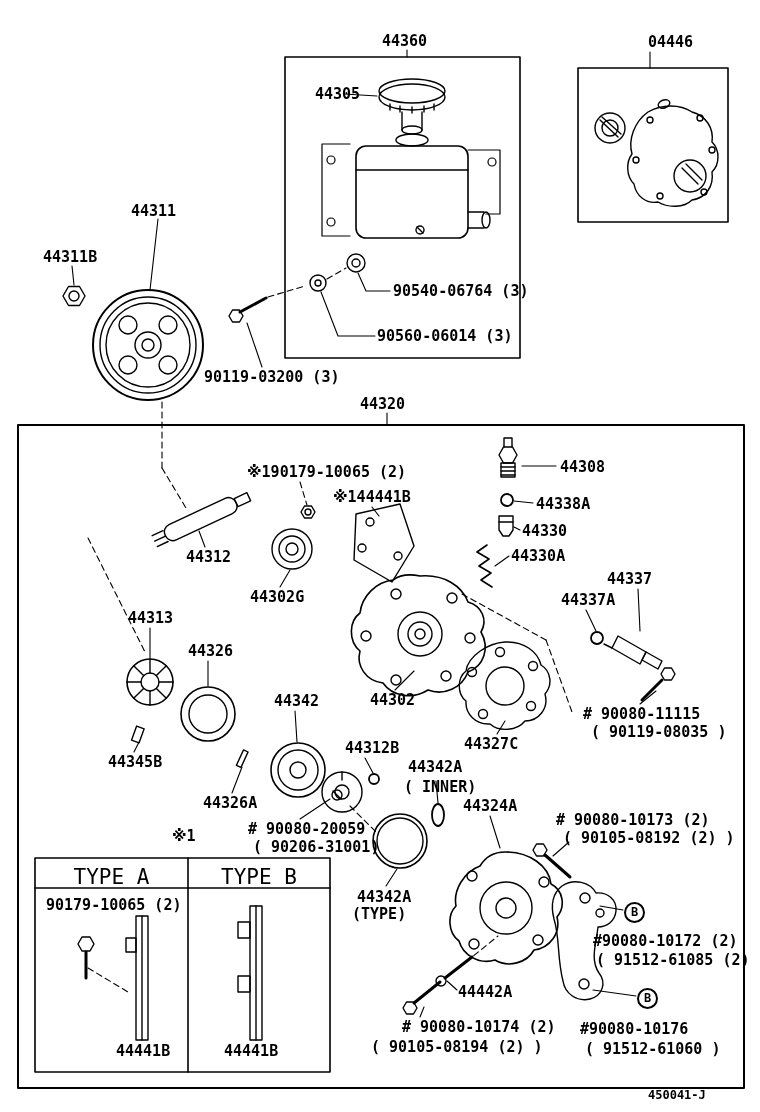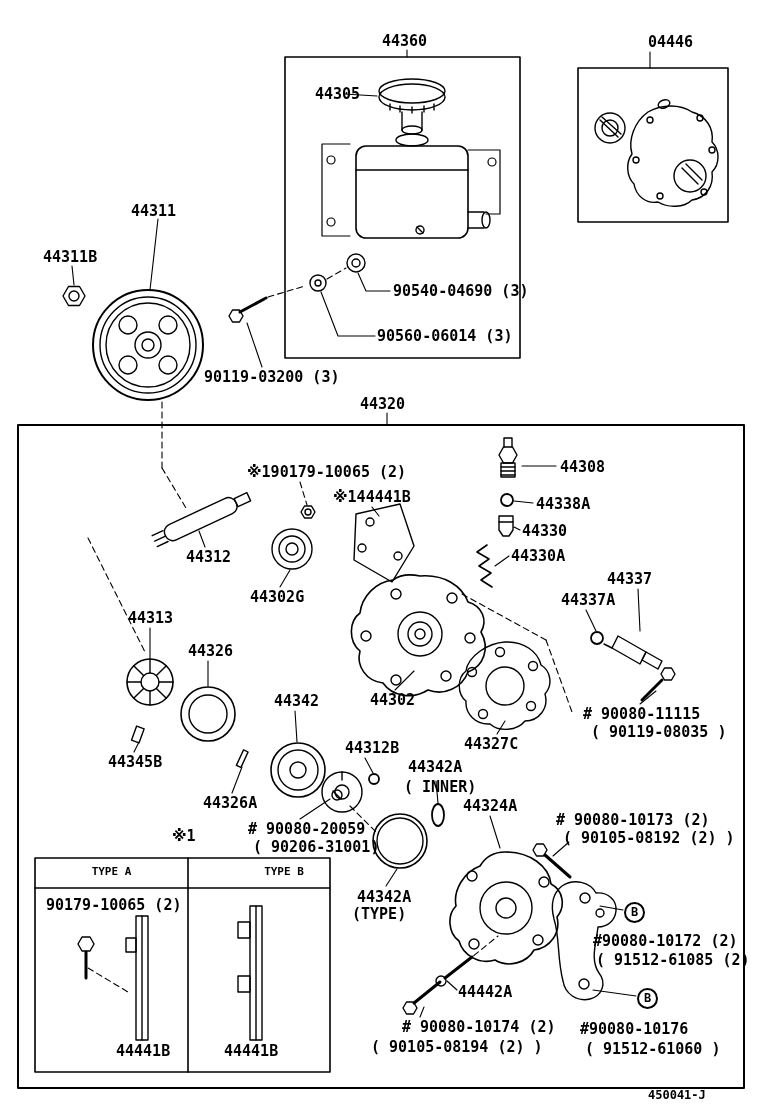--- a/index.html
+++ b/index.html
@@ -1,20 +1,20 @@
 <!DOCTYPE html>
 <html><head>
 <meta charset="utf-8">
 <style>
   html,body{margin:0;padding:0;background:#fff;}
   #stage{position:relative;width:760px;height:1112px;background:#fff;overflow:hidden;
          font-family:"DejaVu Sans Mono","DejaVu Sans",monospace;}
   svg{position:absolute;left:0;top:0;}
   .lbl{position:absolute;font-size:15px;font-weight:bold;color:#000;white-space:nowrap;line-height:1.1;}
-  .hdr{position:absolute;font-size:11px;font-weight:bold;text-align:center;}
+  .hdr{position:absolute;font-size:21px;font-weight:normal;text-align:center;}
   .callout{position:absolute;width:17px;height:17px;border:2px solid #000;border-radius:50%;
            font-size:12px;font-weight:bold;text-align:center;line-height:16px;background:#fff;}
   .footer{position:absolute;font-size:12px;font-weight:bold;}
 </style>
 </head>
 <body>
 
 <div id="stage">
 
 <svg width="760" height="1112" viewBox="0 0 760 1112" fill="none" stroke="#000" stroke-width="1.4" stroke-linecap="round" stroke-linejoin="round">
@@ -332,21 +332,21 @@
     <rect x="238" y="922" width="12" height="16"></rect>
     <rect x="238" y="976" width="12" height="16"></rect>
   </g>
 </svg>
 
 <div class="lbl" style="left:382px;top:33px;">44360</div>
 <div class="lbl" style="left:648px;top:34px;">04446</div>
 <div class="lbl" style="left:315px;top:86px;">44305</div>
 <div class="lbl" style="left:131px;top:203px;">44311</div>
 <div class="lbl" style="left:43px;top:249px;">44311B</div>
-<div class="lbl" style="left:393px;top:283px;">90540-04690 (3)</div>
+<div class="lbl" style="left:393px;top:283px;">90540-06764 (3)</div>
 <div class="lbl" style="left:377px;top:328px;">90560-06014 (3)</div>
 <div class="lbl" style="left:204px;top:369px;">90119-03200 (3)</div>
 <div class="lbl" style="left:360px;top:396px;">44320</div>
 <div class="lbl" style="left:228px;top:464px;margin-left:19px;">※190179-10065 (2)</div>
 <div class="lbl" style="left:333px;top:489px;">※144441B</div>
 <div class="lbl" style="left:560px;top:459px;">44308</div>
 <div class="lbl" style="left:536px;top:496px;">44338A</div>
 <div class="lbl" style="left:522px;top:523px;">44330</div>
 <div class="lbl" style="left:511px;top:548px;">44330A</div>
 <div class="lbl" style="left:186px;top:549px;">44312</div>
@@ -375,21 +375,21 @@
 <div class="lbl" style="left:352px;top:906px;">(TYPE)</div>
 <div class="lbl" style="left:593px;top:933px;">#90080-10172 (2)</div>
 <div class="lbl" style="left:596px;top:952px;">( 91512-61085 (2) )</div>
 <div class="lbl" style="left:458px;top:984px;">44442A</div>
 <div class="lbl" style="left:366px;top:1019px;margin-left:36px;"># 90080-10174 (2)</div>
 <div class="lbl" style="left:371px;top:1039px;">( 90105-08194 (2) )</div>
 <div class="lbl" style="left:580px;top:1021px;">#90080-10176</div>
 <div class="lbl" style="left:585px;top:1041px;">( 91512-61060 )</div>
 
 <div class="hdr" style="left:35px;top:865px;width:153px;">TYPE A</div>
-<div class="hdr" style="left:188px;top:865px;width:142px;padding-left:25px;">TYPE B</div>
+<div class="hdr" style="left:188px;top:865px;width:142px;">TYPE B</div>
 <div class="lbl" style="left:46px;top:897px;">90179-10065 (2)</div>
 <div class="lbl" style="left:116px;top:1043px;">44441B</div>
 <div class="lbl" style="left:224px;top:1043px;">44441B</div>
 
 <div class="callout" style="left:624px;top:902px;">B</div>
 <div class="callout" style="left:637px;top:988px;">B</div>
 
 <div class="footer" style="left:648px;top:1088px;">450041-J</div>
 
 </div>

